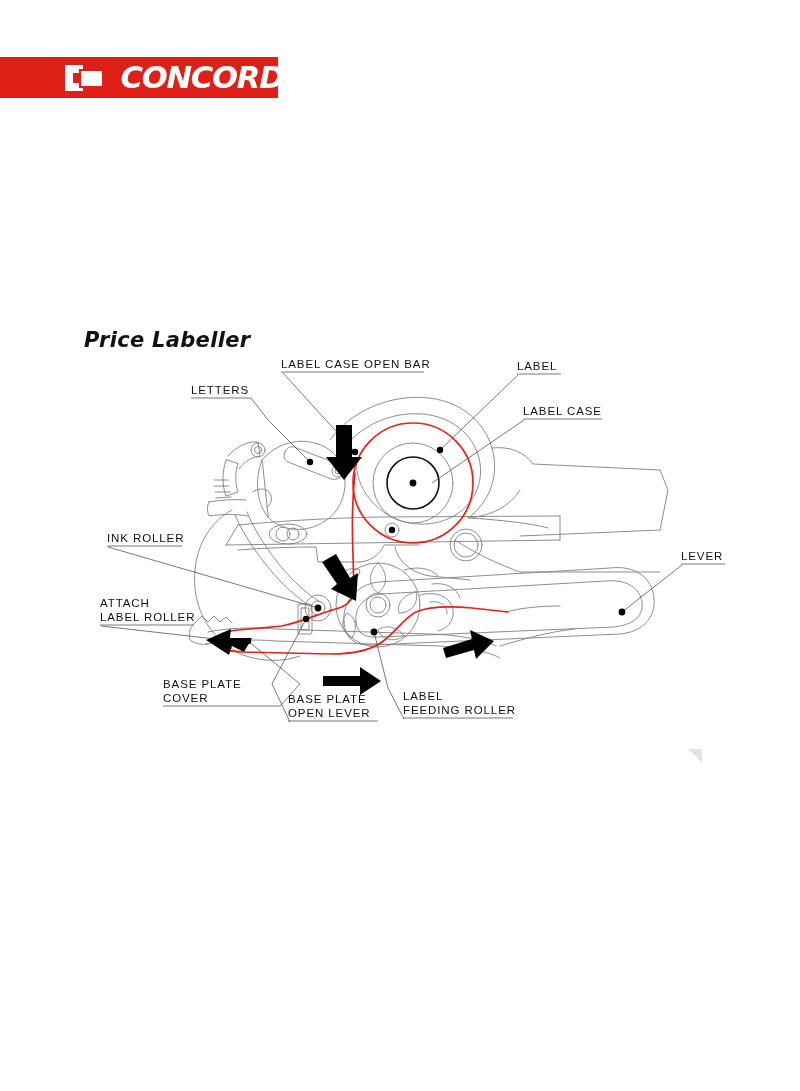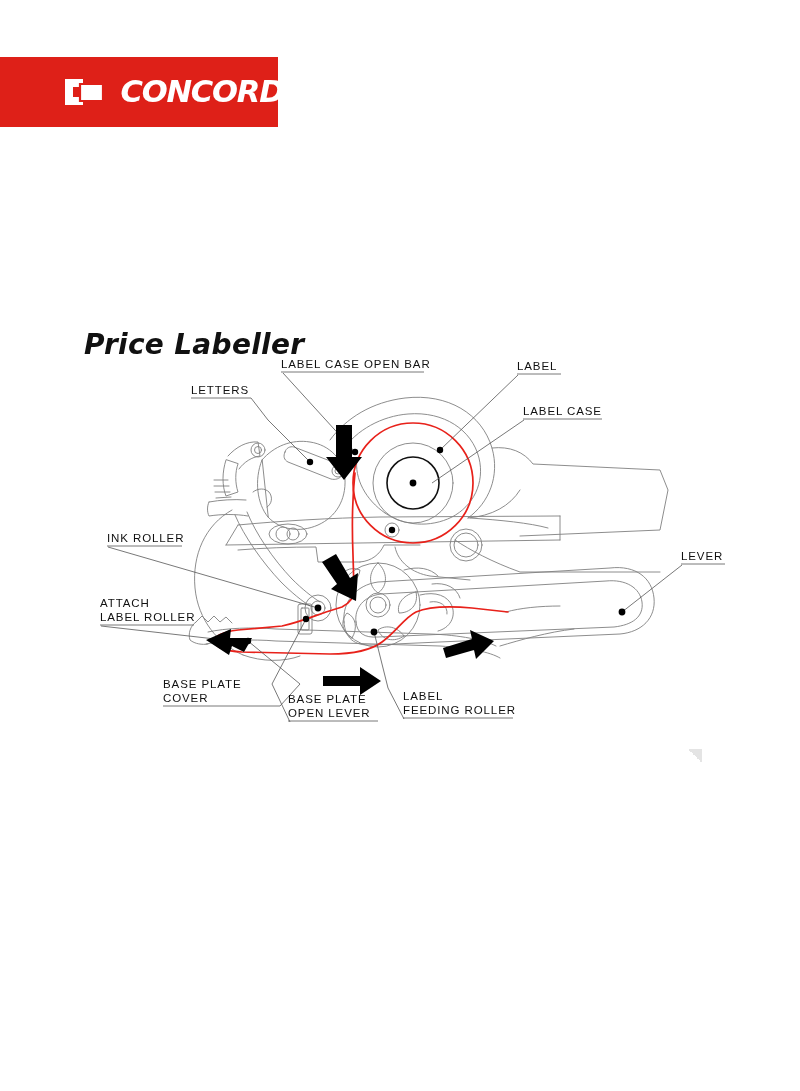--- a/index.html
+++ b/index.html
@@ -5,42 +5,42 @@
   html,body{margin:0;padding:0;}
   body{
     width:800px;height:1091px;
     background:#ffffff;
     font-family:"Liberation Sans", sans-serif;
     position:relative;
     overflow:hidden;
   }
   
   .banner{
-    position:absolute;left:0;top:57px;width:278px;height:70px;
+    position:absolute;left:0;top:57px;width:278px;height:41px;
     background:var(--brand,#DE2018);
     display:flex;align-items:center;
   }
   .banner-logo{
     margin-left:63px;width:48px;height:30px;position:relative;flex:none;
   }
   .banner-wordmark{
     margin-left:11px;position:relative;flex:none;
     color:#fff;font-weight:bold;font-style:italic;
     font-size:30px;letter-spacing:-1.2px;line-height:30px;
     font-family:"DejaVu Sans", sans-serif;
     transform:scaleX(1.02);
   }
   .banner-reg{
     position:absolute;right:-13px;top:-3px;font-size:11px;
     font-style:normal;font-weight:normal;
   }
   
   .page-title{
     position:absolute;left:84px;top:328px;
-    font-size:28px;font-weight:bold;font-style:italic;
+    font-size:21px;font-weight:bold;font-style:italic;
     color:#111;letter-spacing:.3px;
     font-family:"DejaVu Sans", sans-serif;
   }
   
   .diagram{
     position:absolute;left:0;top:340px;width:800px;height:440px;
   }
   .diagram svg{display:block;}
   .lbl{
     font-family:"Liberation Sans", sans-serif;

